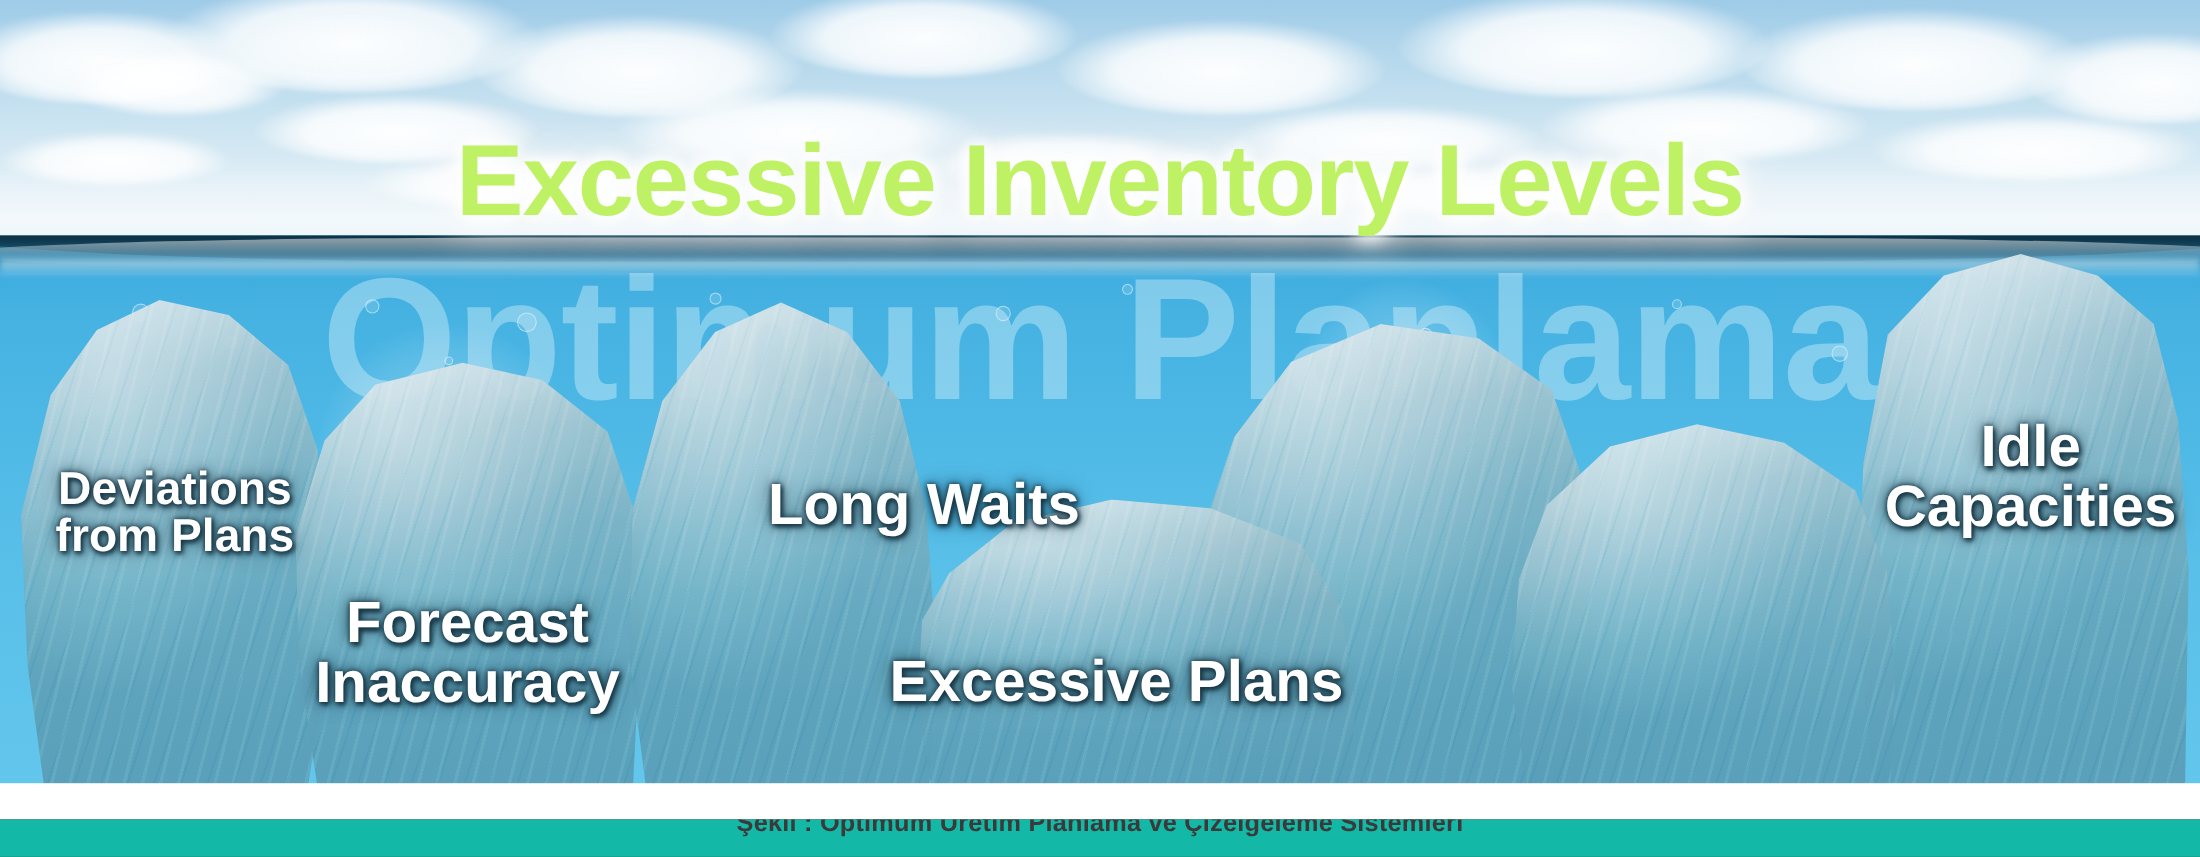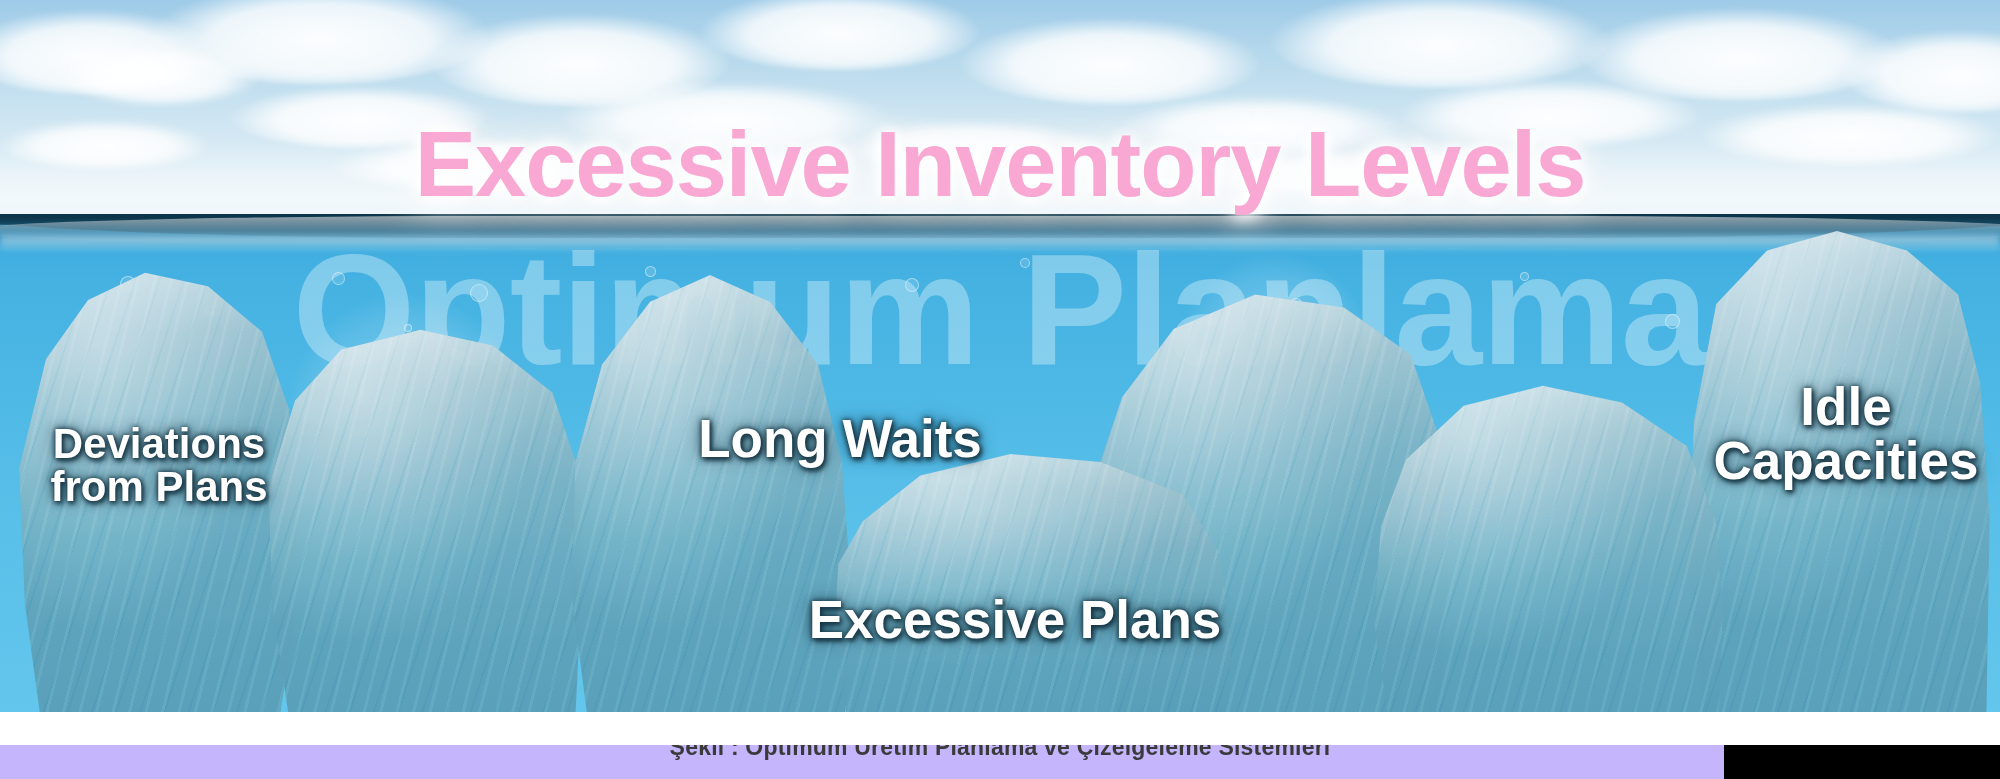--- a/index.html
+++ b/index.html
@@ -96,47 +96,47 @@
     clip-path:polygon(10% 26%,24% 10%,46% 2%,70% 5%,88% 16%,96% 36%,98% 66%,96% 100%,7% 100%,2% 70%,3% 44%);}
   #berg-rework{left:1370px;top:165px;width:360px;height:335px;
     clip-path:polygon(10% 24%,26% 8%,48% 2%,70% 7%,88% 20%,96% 42%,98% 70%,97% 100%,5% 100%,1% 72%,3% 44%);}
   #berg-idle{left:1678px;top:12px;width:318px;height:488px;
     clip-path:polygon(12% 16%,28% 5%,50% 1%,72% 5%,88% 14%,95% 32%,98% 60%,97% 100%,8% 100%,3% 70%,5% 40%);}
 
   
   .title{
     position:absolute;left:0;top:118px;width:2000px;text-align:center;
     font-size:92px;font-weight:700;letter-spacing:-1px;line-height:1;
-    color:#f9a8d4;
+    color:#bef264;
     text-shadow:
       0 0 16px #ffffff,0 0 16px #ffffff,0 0 28px #ffffff,
       0 0 42px rgba(255,255,255,.95),0 0 60px rgba(255,255,255,.7);
     white-space:nowrap;
   }
 
   
   .lbl{
     position:absolute;color:#ffffff;font-weight:600;line-height:1.02;
     text-align:center;white-space:pre-line;
     text-shadow:
       0 0 4px rgba(26,58,72,.95),0 0 9px rgba(26,58,72,.85),
       2px 3px 5px rgba(12,40,54,.9),0 0 18px rgba(20,50,66,.6);
     pointer-events:none;
   }
   #lbl-deviations{left:4px;top:423px;width:310px;font-size:42px;}
   #lbl-forecast{left:255px;top:540px;width:340px;font-size:53px;}
-  #lbl-longwaits{left:665px;top:412px;width:350px;font-size:53px;text-align:center;}
+  #lbl-longwaits{left:665px;top:432px;width:350px;font-size:53px;text-align:center;}
   #lbl-setups{left:780px;top:593px;width:470px;font-size:53px;}
   #lbl-lackplanning{left:1060px;top:400px;width:490px;font-size:53px;}
   #lbl-rework{left:1400px;top:535px;width:300px;font-size:53px;}
   #lbl-idle{left:1690px;top:380px;width:312px;font-size:53px;}
 
   
   .whiteband{position:absolute;left:0;top:712px;width:2000px;height:33px;background:#ffffff;}
-  .blackband{position:absolute;left:0;top:745px;width:1724px;height:34px;background:#c4b5fd;overflow:hidden;padding-left:36px;}
+  .blackband{position:absolute;left:0;top:745px;width:2000px;height:34px;background:#14b8a6;overflow:hidden;padding-left:36px;}
   .caption{
     position:absolute;left:0;top:-11px;width:2000px;text-align:center;
     font-size:23px;font-weight:700;color:#3a3a3a;white-space:nowrap;
     letter-spacing:.2px;
   }
 </style>
 </head>
 <body>
 
 <div class="stage">
@@ -194,20 +194,22 @@
     <div class="berg" id="berg-lackplanning"></div>
     <div class="berg" id="berg-idle"></div>
     <div class="berg" id="berg-rework"></div>
     <div class="berg" id="berg-setups"></div>
   </div>
 
   <div class="title">Excessive Inventory Levels</div>
 
   <div class="lbl" id="lbl-deviations">Deviations
 from Plans</div>
+  <div class="lbl" id="lbl-forecast">Forecast
+Inaccuracy</div>
   <div class="lbl" id="lbl-longwaits">Long Waits</div>
   <div class="lbl" id="lbl-setups">Excessive Plans</div>
   <div class="lbl" id="lbl-idle">Idle
 Capacities</div>
 
   <div class="whiteband"></div>
   <div class="blackband">
     <div class="caption">Şekil : Optimum Üretim Planlama ve Çizelgeleme Sistemleri</div>
   </div>
 

